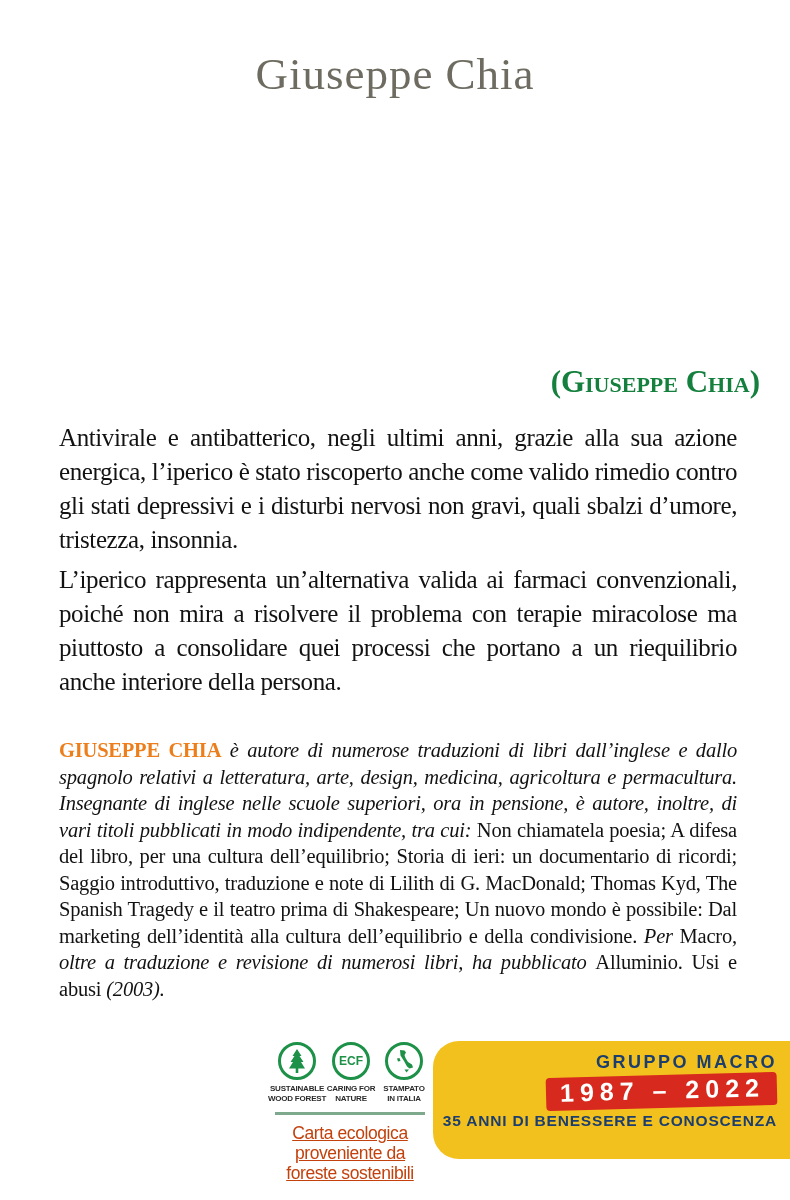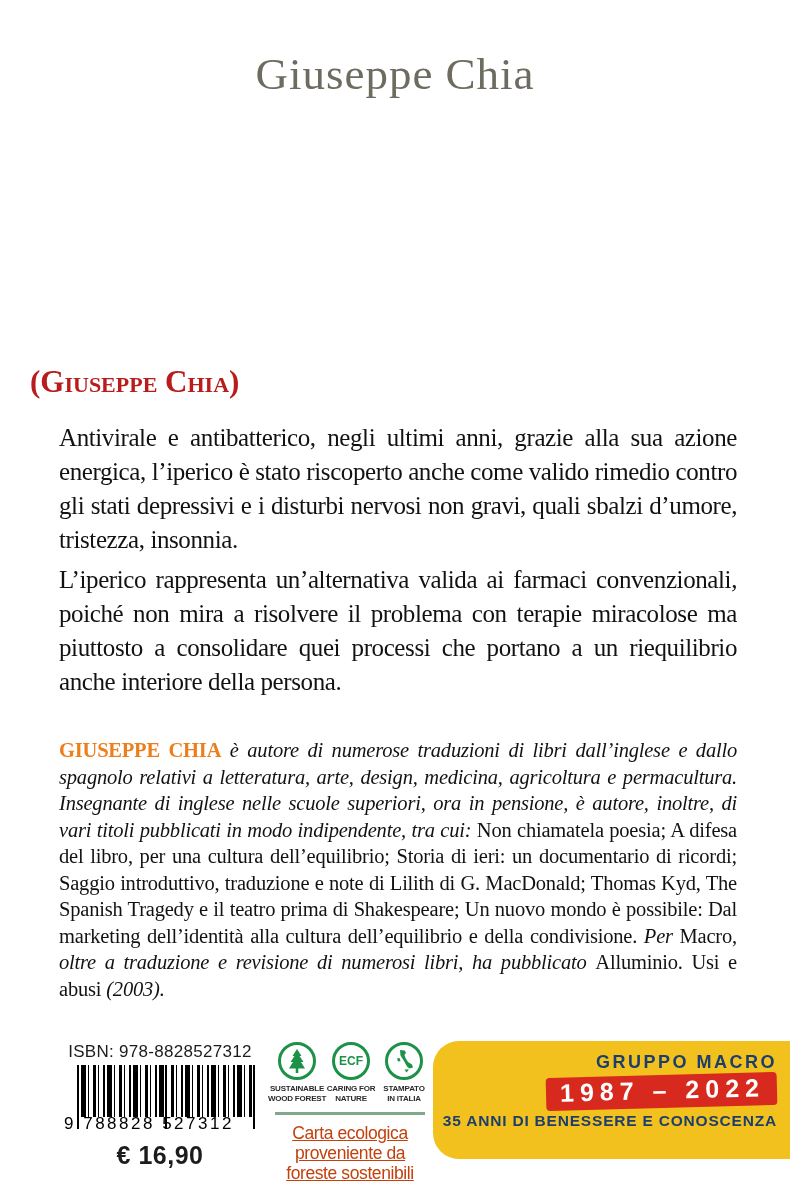--- a/index.html
+++ b/index.html
@@ -24,21 +24,21 @@
   }
 
   
   .quote{
     position:absolute;top:213px;left:30px;width:730px;
     text-align:center;color:#2e7d3e;font-weight:bold;
     font-size:30px;line-height:37px;letter-spacing:-0.3px;
   }
   .quote-attribution{
     position:absolute;top:364px;left:30px;width:730px;
-    text-align:left;color:#b91c1c;font-weight:bold;
+    text-align:right;color:#15803d;font-weight:bold;
     font-variant:small-caps;font-size:31px;
   }
 
   
   .para{
     position:absolute;left:59px;width:678px;margin:0;
     font-size:25px;line-height:34px;color:#121212;
     text-align:justify;letter-spacing:-0.4px;
   }
   .para-1{top:421px;}
@@ -135,31 +135,20 @@
   <div class="author-name">Giuseppe Chia</div>
 
   <div class="quote-attribution">(Giuseppe Chia)</div>
 
   <p class="para para-1"><span class="b">Antivirale</span><span> e </span><span class="b">antibatterico</span><span>, negli ultimi anni, grazie alla sua azione energica, l’iperico è stato riscoperto anche come </span><span class="b">valido rimedio contro gli stati depressivi</span><span> e i disturbi nervosi non gravi, quali sbalzi d’umore, tristezza, insonnia.</span></p>
 
   <p class="para para-2"><span>L’iperico rappresenta un’alternativa valida ai farmaci convenzionali, poiché non mira a risolvere il problema con terapie miracolose ma piuttosto a consolidare quei processi che portano a un </span><span class="b">riequilibrio anche interiore della persona</span><span>.</span></p>
 
   <p class="bio"><span class="author-highlight">GIUSEPPE CHIA</span><span class="i"> è autore di numerose traduzioni di libri dall’inglese e dallo spagnolo relativi a letteratura, arte, design, medicina, agricoltura e permacultura. Insegnante di inglese nelle scuole superiori, ora in pensione, è autore, inoltre, di vari titoli pubblicati in modo indipendente, tra cui: </span><span>Non chiamatela poesia; A difesa del libro, per una cultura dell’equilibrio; Storia di ieri: un documentario di ricordi; Saggio introduttivo, traduzione e note di Lilith di G. MacDonald; Thomas Kyd, The Spanish Tragedy e il teatro prima di Shakespeare; Un nuovo mondo è possibile: Dal marketing dell’identità alla cultura dell’equilibrio e della condivisione. </span><span class="i">Per </span><span>Macro, </span><span class="i">oltre a traduzione e revisione di numerosi libri, ha pubblicato </span><span class="b">Alluminio. Usi e abusi </span><span class="i">(2003).</span></p>
 
-  <div class="isbn-block">
-    <div class="isbn-label">ISBN: 978-8828527312</div>
-    <div class="barcode">
-      <div class="bars"></div>
-      <div class="guard g-left"></div>
-      <div class="guard g-mid"></div>
-      <div class="guard g-right"></div>
-      <div class="bc-digits">9 788828 527312</div>
-    </div>
-    <div class="price">€ 16,90</div>
-  </div>
 
   <div class="eco-block">
     <div class="badge-row">
       <div class="badge">
         <div class="badge-circle">
           <svg width="24" height="26" viewBox="0 0 24 26">
             <path fill="#1e9148" d="M12 1 L16.5 8 L14.5 8 L18.5 14 L16 14 L20 20.5 L13.3 20.5 L13.3 25 L10.7 25 L10.7 20.5 L4 20.5 L8 14 L5.5 14 L9.5 8 L7.5 8 Z"></path>
           </svg>
         </div>
         <div class="badge-label">

